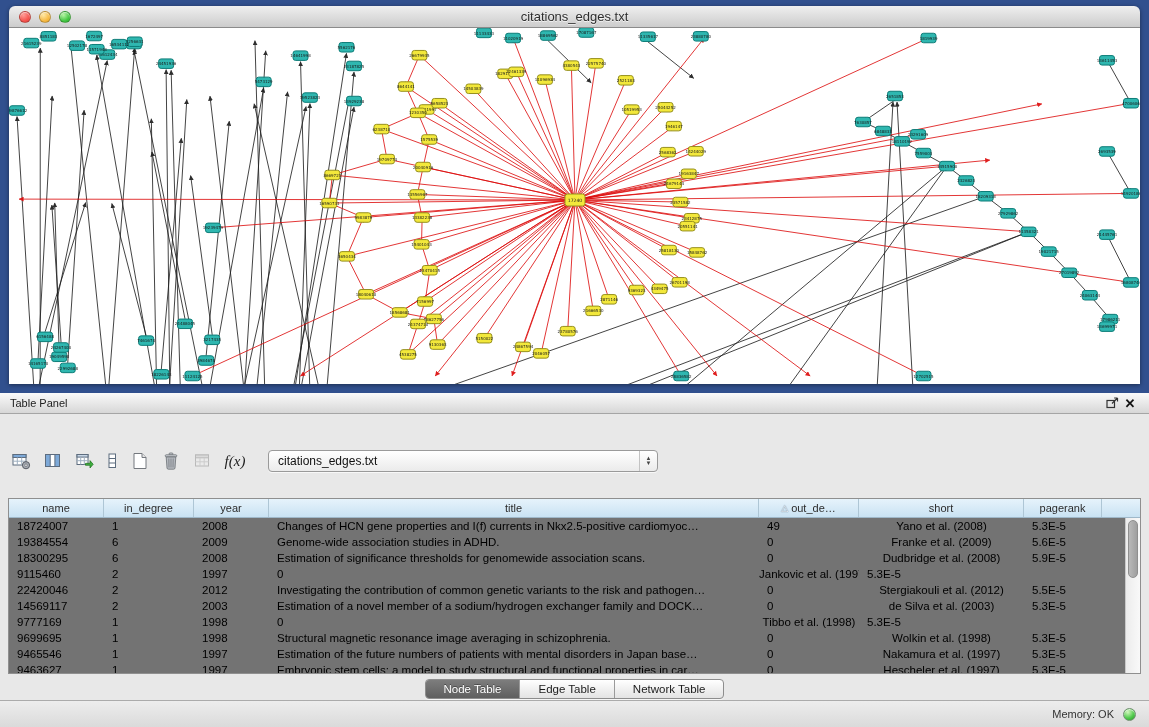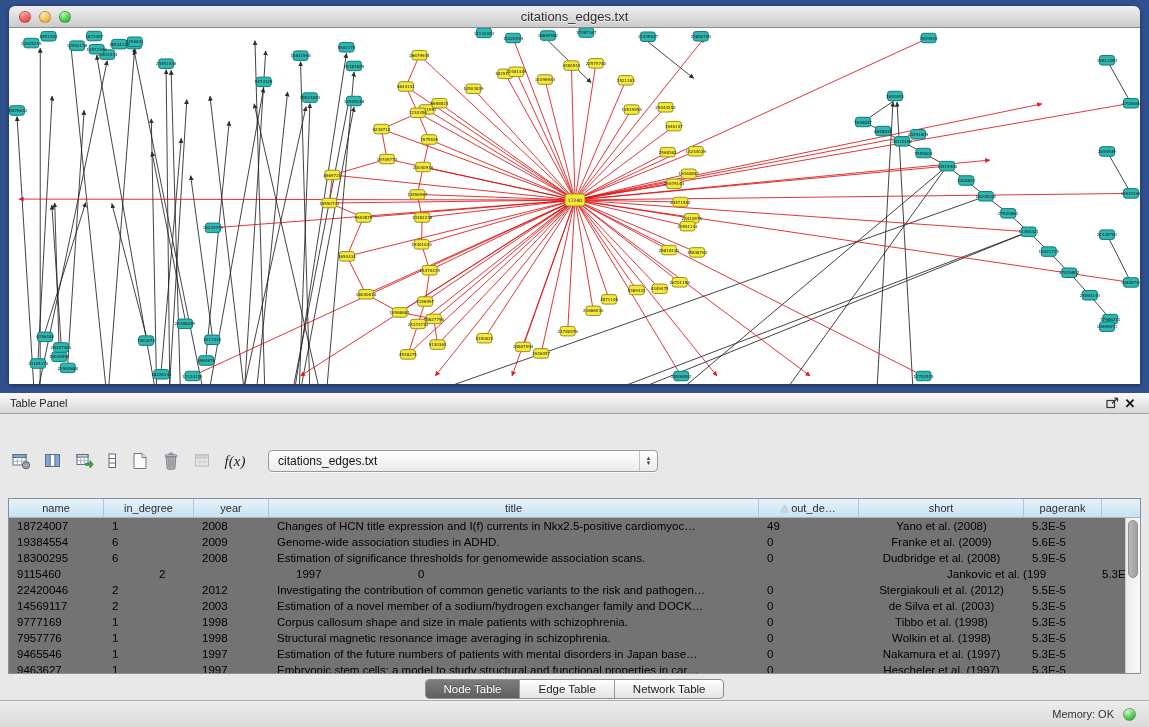--- a/index.html
+++ b/index.html
@@ -583,21 +583,21 @@
         <div class="th">
           <span>pagerank</span>
         </div>
         <div class="th" style="border-right: none;"></div>
       </div>
     <div class="tbody">
         <div class="tr" style="grid-template-columns: 95px 90px 75px 490px 100px 165px 78px 1fr;">
           <div class="td">18724007</div>
           <div class="td">1</div>
           <div class="td">2008</div>
-          <div class="td">Changes of HCN title expression and I(f) currents in Nkx2.5-positive cardiomyoc…</div>
+          <div class="td">Changes of HCN gene properties and I(f) currents in Nkx2.5-positive cardiomyoc…</div>
           <div class="td">49</div>
           <div class="td center">Yano et al. (2008)</div>
           <div class="td">5.3E-5</div>
         </div>
         <div class="tr" style="grid-template-columns: 95px 90px 75px 490px 100px 165px 78px 1fr;">
           <div class="td">19384554</div>
           <div class="td">6</div>
           <div class="td">2009</div>
           <div class="td">Genome-wide association studies in ADHD.</div>
           <div class="td">0</div>
@@ -606,21 +606,21 @@
         </div>
         <div class="tr" style="grid-template-columns: 95px 90px 75px 490px 100px 165px 78px 1fr;">
           <div class="td">18300295</div>
           <div class="td">6</div>
           <div class="td">2008</div>
           <div class="td">Estimation of significance thresholds for genomewide association scans.</div>
           <div class="td">0</div>
           <div class="td center">Dudbridge et al. (2008)</div>
           <div class="td">5.9E-5</div>
         </div>
-        <div class="tr" style="grid-template-columns: 95px 90px 75px 490px 100px 165px 78px 1fr; gap: 47px;">
+        <div class="tr" style="grid-template-columns: 95px 90px 75px 490px 100px 165px 78px 1fr;">
           <div class="td">9115460</div>
           <div class="td">2</div>
           <div class="td">1997</div>
           <div class="td">0</div>
           <div class="td center">Jankovic et al. (1997)</div>
           <div class="td">5.3E-5</div>
         </div>
         <div class="tr" style="grid-template-columns: 95px 90px 75px 490px 100px 165px 78px 1fr;">
           <div class="td">22420046</div>
           <div class="td">2</div>
@@ -636,27 +636,26 @@
           <div class="td">2003</div>
           <div class="td">Estimation of a novel member of a sodium/hydrogen exchanger family and DOCK…</div>
           <div class="td">0</div>
           <div class="td center">de Silva et al. (2003)</div>
           <div class="td">5.3E-5</div>
         </div>
         <div class="tr" style="grid-template-columns: 95px 90px 75px 490px 100px 165px 78px 1fr;">
           <div class="td">9777169</div>
           <div class="td">1</div>
           <div class="td">1998</div>
-          <div class="td">Corpus callosum shape and size in male patients with schizophrenia.</div>
           <div class="td">0</div>
           <div class="td center">Tibbo et al. (1998)</div>
           <div class="td">5.3E-5</div>
         </div>
         <div class="tr" style="grid-template-columns: 95px 90px 75px 490px 100px 165px 78px 1fr;">
-          <div class="td">7957776</div>
+          <div class="td">9699695</div>
           <div class="td">1</div>
           <div class="td">1998</div>
           <div class="td">Structural magnetic resonance image averaging in schizophrenia.</div>
           <div class="td">0</div>
           <div class="td center">Wolkin et al. (1998)</div>
           <div class="td">5.3E-5</div>
         </div>
         <div class="tr" style="grid-template-columns: 95px 90px 75px 490px 100px 165px 78px 1fr;">
           <div class="td">9465546</div>
           <div class="td">1</div>

